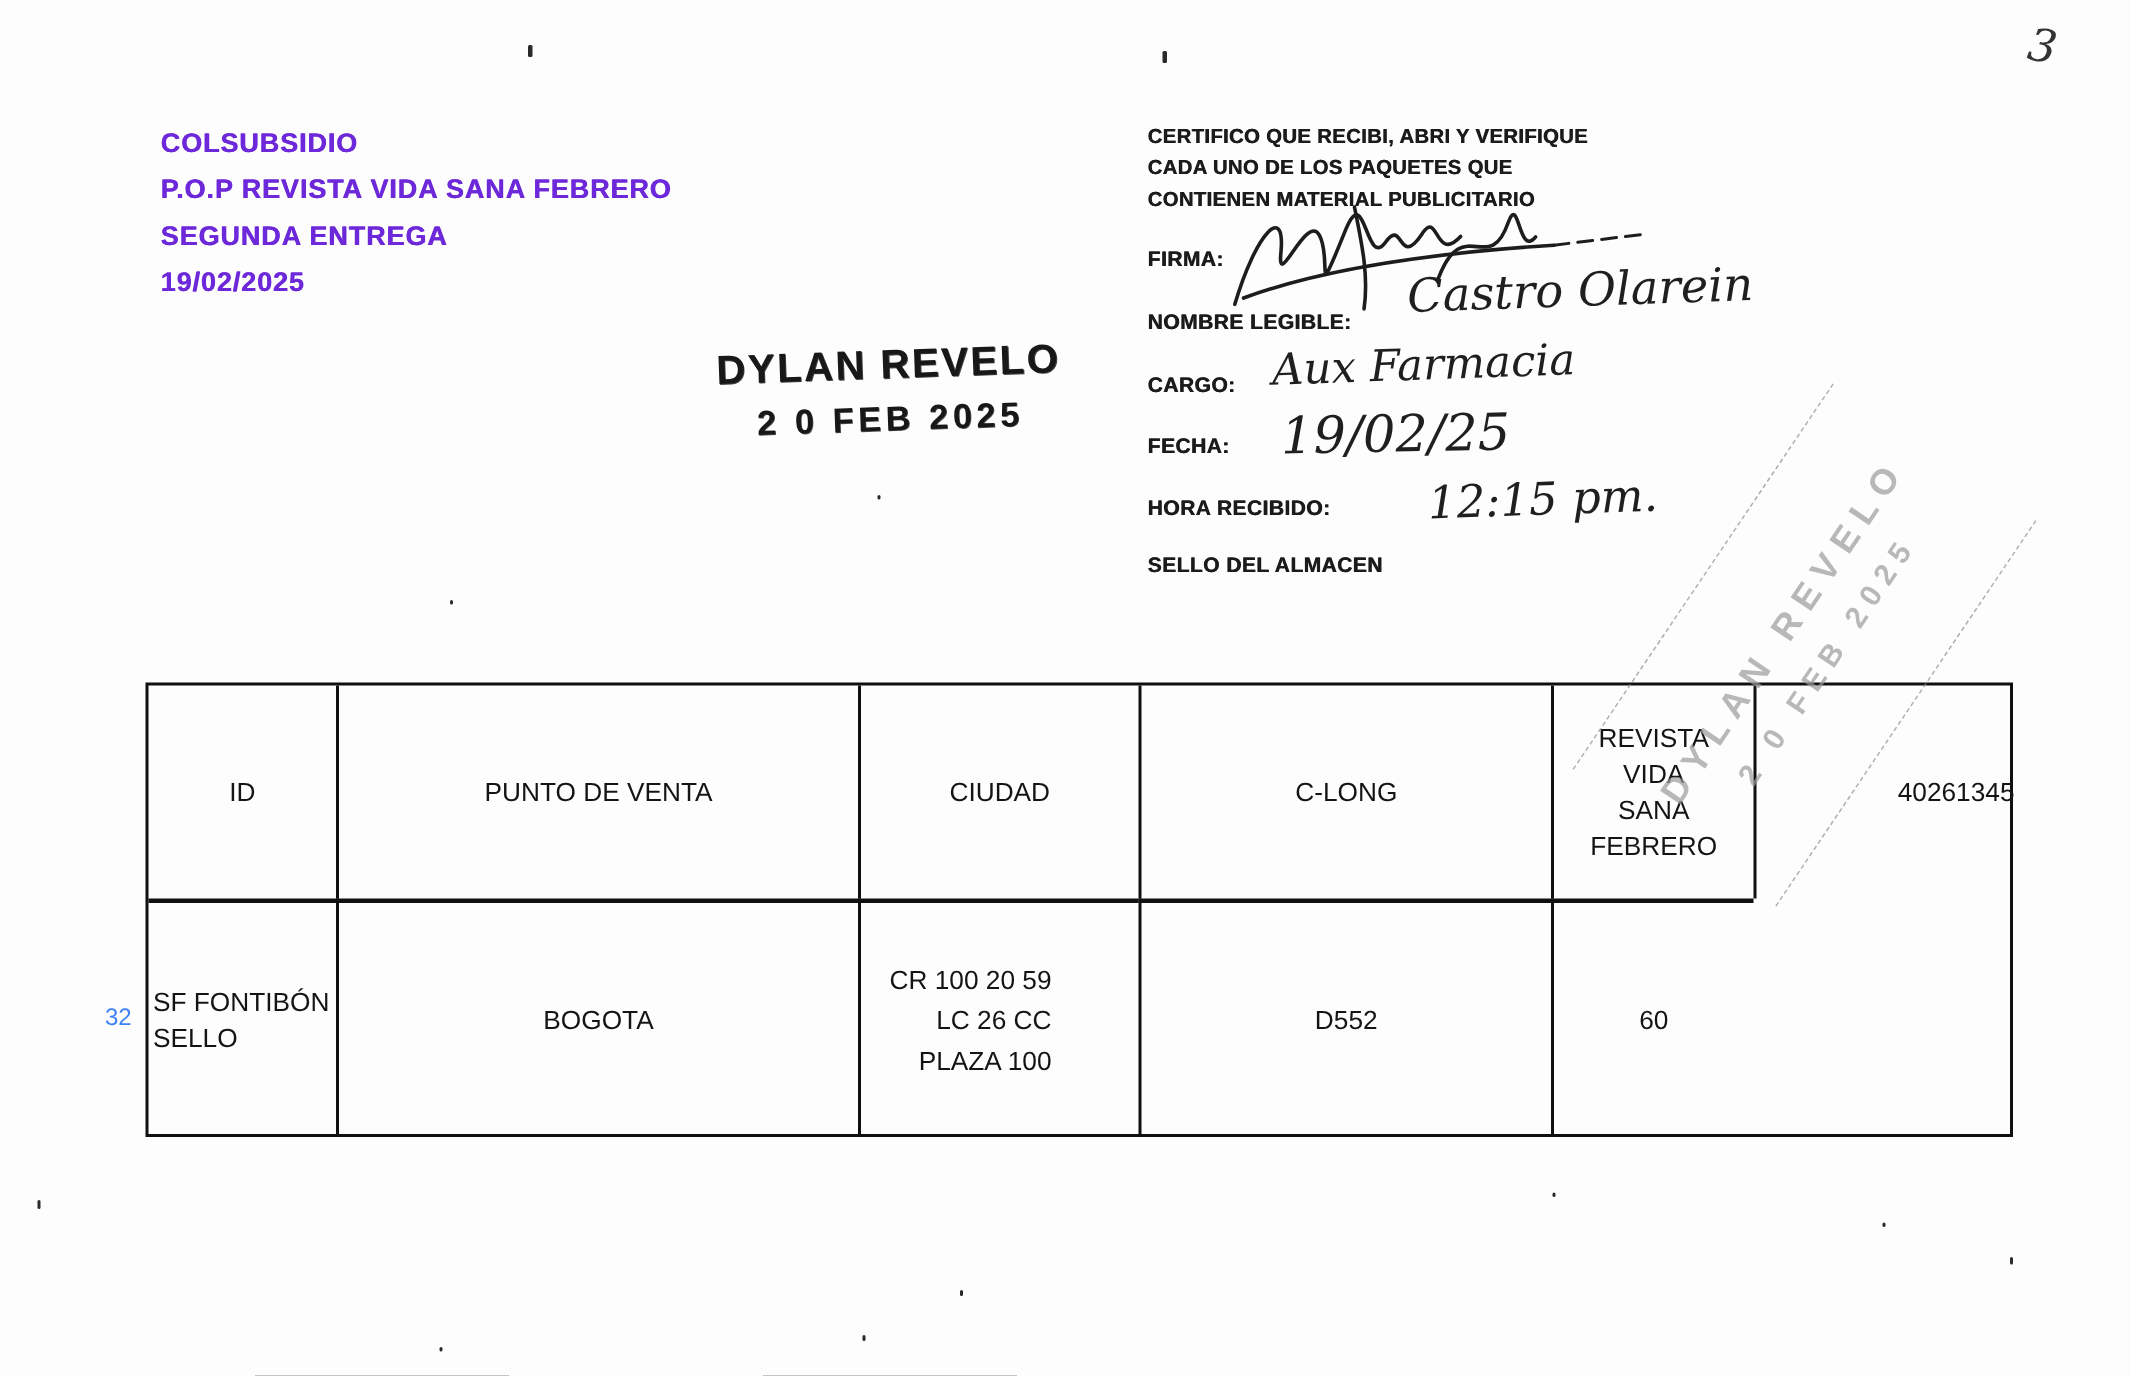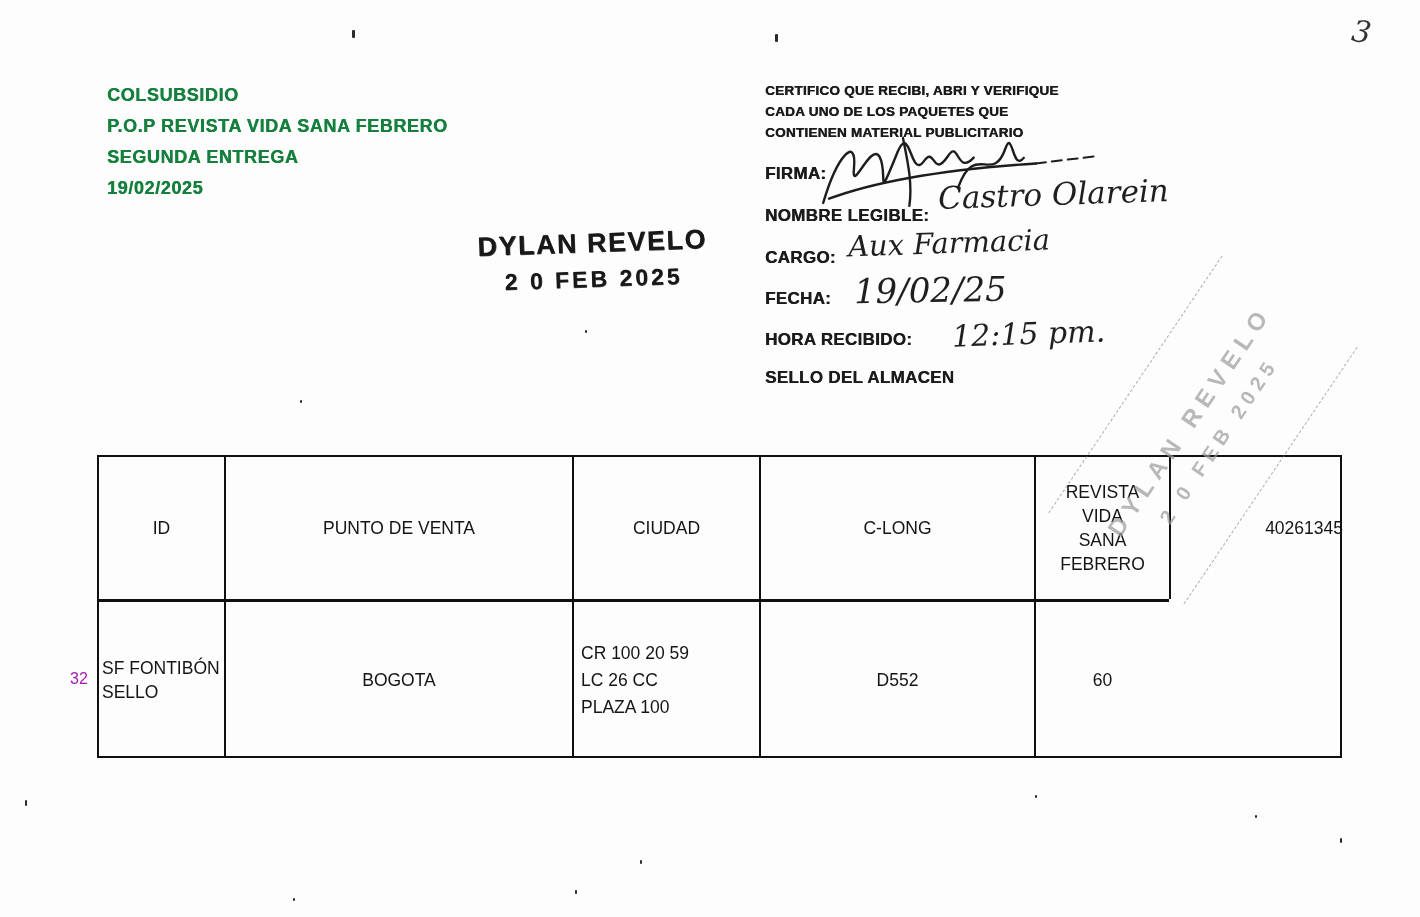--- a/index.html
+++ b/index.html
@@ -6,27 +6,27 @@
   html,body { background:#9a9a9a; }
   .paper {
     position:relative; width:1420px; height:917px; margin:0 auto;
     background:#fdfdfd; overflow:hidden;
     font-family:"Liberation Sans", sans-serif; color:#151515;
   }
   .typed { text-shadow:0.4px 0 0 currentColor; }
 
   
   .hdr-left { position:absolute; left:107px; top:80px; font-weight:bold;
-              font-size:18px; letter-spacing:0.6px; line-height:31px; color:#15803d; }
+              font-size:18px; letter-spacing:0.6px; line-height:31px; color:#6d28d9; }
 
   
   .certify { position:absolute; left:765px; top:80px; width:400px; font-weight:bold;
              font-size:13.5px; letter-spacing:0.25px; line-height:21px; color:#1b1b1b; }
 
-  .form-label { position:absolute; left:765px; font-weight:bold; font-size:17px;
+  .form-label { position:absolute; left:765px; font-weight:bold; font-size:14px;
                 letter-spacing:0.3px; color:#1b1b1b; }
 
   
   .hand { position:absolute; font-family:"DejaVu Serif", serif; font-style:italic;
           color:#1f1f1f; white-space:nowrap; }
 
   
   .stamp { position:absolute; left:478px; top:228px; transform:rotate(-2deg);
            color:#181818; font-weight:bold; }
   .stamp-l1 { font-size:27px; letter-spacing:1.5px; text-shadow:0.6px 0.6px 0 #444; }
@@ -47,25 +47,25 @@
                display:grid; grid-template-columns:125px 348px 187px 275px 135px 175px;
                grid-template-rows:142px 159px; border:2.5px solid #101010; background:transparent; }
   .cell { border-left:2px solid #101010; border-top:2px solid #101010;
           display:flex; align-items:center; justify-content:center; text-align:center;
           font-size:17.5px; color:#141414; line-height:24px; }
   .cell:nth-child(6n+1) { border-left:none; }
   .cell:nth-child(-n+6) { border-top:none; }
   .cell.data { border-top-width:3px; }
   .cell.id-data { justify-content:flex-end; padding-right:1px; }
   .cell.pv-data { justify-content:flex-start; text-align:left; padding-left:3px; }
-  .cell.dir-data { justify-content:flex-start; text-align:left; padding-left:7px;
+  .cell.dir-data { justify-content:flex-start; text-align:right; padding-left:7px;
                    padding-right:58px; line-height:27px; }
   .cell.rev-hdr { padding:0 25px; }
 
-  .row-num { position:absolute; left:70px; top:670px; font-size:16px; color:#a21caf; }
+  .row-num { position:absolute; left:70px; top:670px; font-size:16px; color:#3b82f6; }
 
   .page-num { position:absolute; left:1352px; top:14px; font-family:"DejaVu Serif", serif;
               font-style:italic; font-size:30px; color:#333; transform:rotate(9deg); }
 
   .speck { position:absolute; background:#2a2a2a; border-radius:1px; }
 
   .sig-svg { position:absolute; left:808px; top:116px; transform:rotate(-2deg); }
 </style>
 </head>
 <body>

